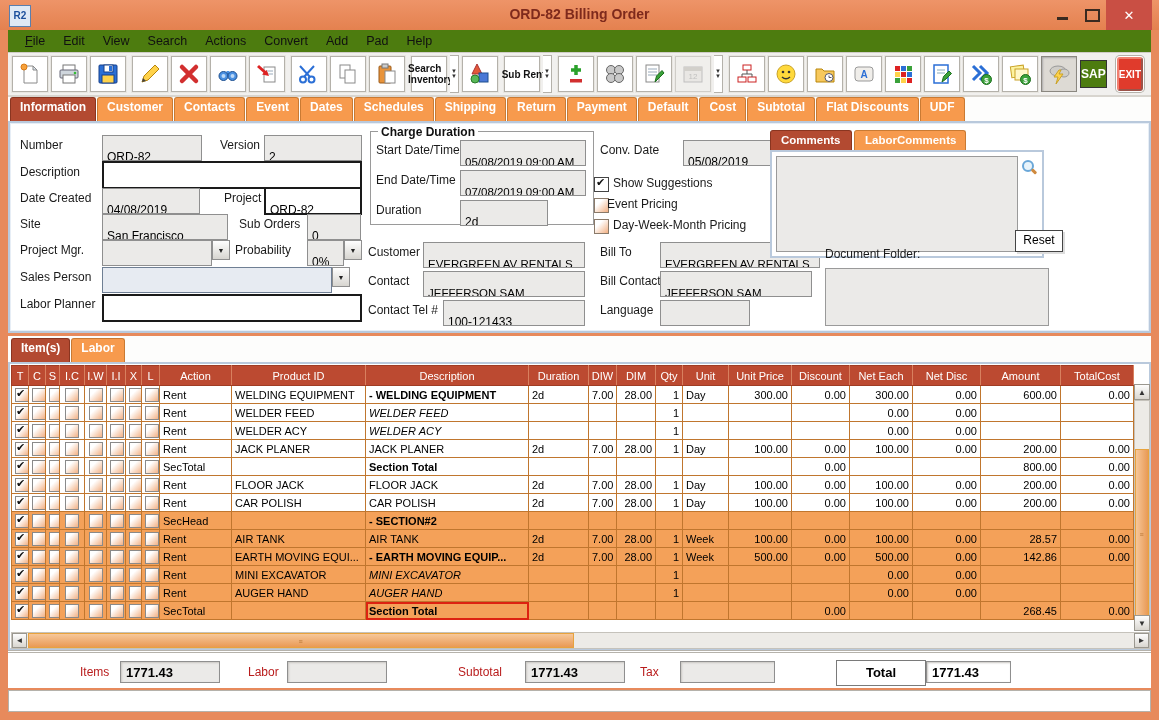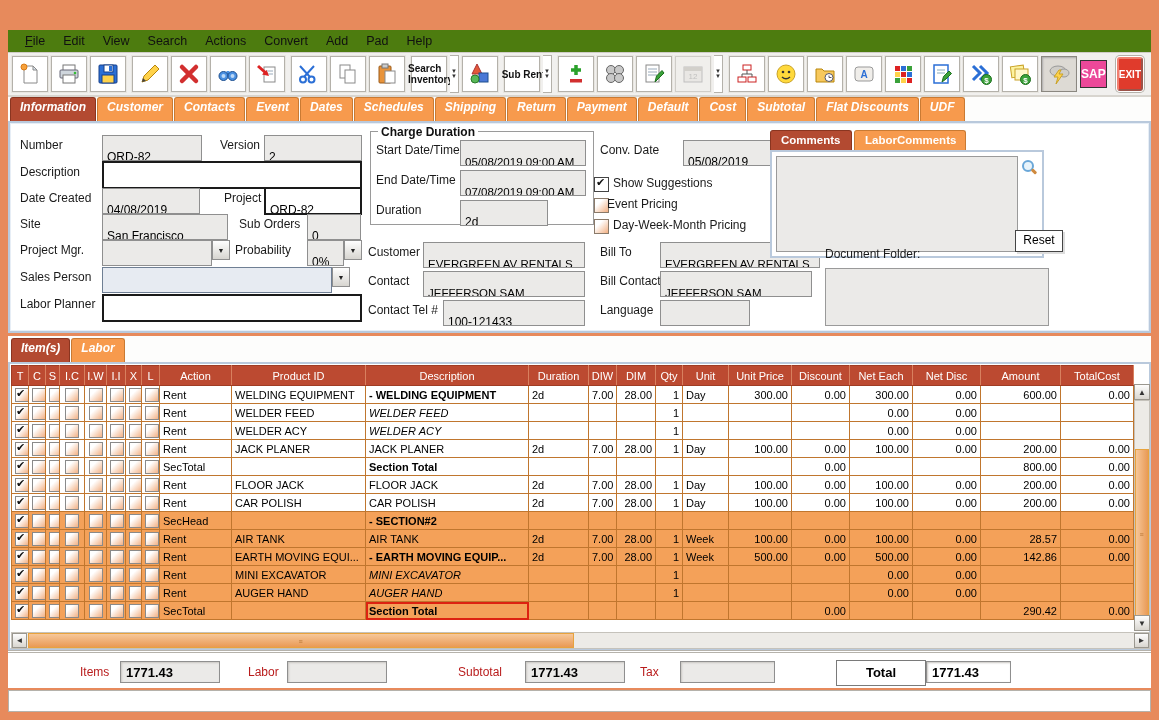--- a/index.html
+++ b/index.html
@@ -22,25 +22,25 @@
   #toolbar{position:absolute;left:8px;top:53px;width:1143px;height:44px;background:#F1F0EE;border-bottom:2px solid #d8d5cf;display:flex;align-items:center;padding:0 4px;box-sizing:border-box;}
   .tbtn{height:36px;min-width:36px;background:#fff;border:1px solid #b4b1aa;box-shadow:0 0 0 1px #e8e6e1;display:flex;align-items:center;justify-content:center;margin-right:3px;box-sizing:border-box;padding:1px;}
   .tbtn.disabled{background:#f0efec;opacity:.55;}
   .tbtn.pressed{background:#dddad4;border:1px solid #8a8780;box-shadow:inset 1px 1px 2px #aaa;}
   .tbtn svg{display:block;}
   .tlabel{font-size:10px;font-weight:bold;color:#111;line-height:11px;margin-left:3px;white-space:nowrap;}
   .ddseg{width:11px;height:36px;background:#fff;border:1px solid #b4b1aa;border-left:none;margin-right:3px;display:flex;align-items:center;justify-content:center;}
   .dd2{width:8px;font-size:6px;line-height:5px;color:#333;word-break:break-all;text-align:center;}
   .tgap{width:7px;}
   .tspacer{flex:1;}
-  #sapbtn{width:36px;height:26px;background:#ec4899;color:#fff;font-weight:bold;font-size:12px;display:flex;align-items:center;justify-content:center;margin-right:10px;border:1px solid #333;}
+  #sapbtn{width:36px;height:26px;background:#4d7c0f;color:#fff;font-weight:bold;font-size:12px;display:flex;align-items:center;justify-content:center;margin-right:10px;border:1px solid #333;}
   #exitbtn{width:38px;height:30px;background:#e03b2c;color:#fff;font-weight:bold;font-size:10px;display:flex;align-items:center;justify-content:center;border:2px outset #f08070;border-radius:3px;margin-right:4px;box-shadow:0 0 0 1px #fff,0 0 0 2px #b4b1aa;}
   
   #tabstrip{position:absolute;left:8px;top:97px;width:1143px;height:24px;background:#fdfdfc;display:flex;align-items:flex-end;padding-left:2px;box-sizing:border-box;}
-  .tab{height:21px;background:#F79A4D;border:1px solid #c97a33;border-bottom:none;border-radius:3px 3px 0 0;color:#fff;font-size:12px;font-weight:bold;padding:2px 9px 0 9px;margin-right:1px;white-space:nowrap;font-style:italic;}
+  .tab{height:21px;background:#F79A4D;border:1px solid #c97a33;border-bottom:none;border-radius:3px 3px 0 0;color:#fff;font-size:12px;font-weight:bold;padding:2px 9px 0 9px;margin-right:1px;white-space:nowrap;}
   .tab.sel{background:#B34A31;border-color:#8a3520;}
   
   #formpanel{position:absolute;left:8px;top:121px;width:1143px;height:212px;background:#fff;border:2px solid #b9c9dc;box-shadow:inset 0 0 0 1px #e7eef6;box-sizing:border-box;}
   .lbl{position:absolute;font-size:12px;color:#1a1a1a;white-space:nowrap;}
   .fld{position:absolute;height:20px;background:#EBEAE8;border:1px solid #8f8f8f;font-size:12px;line-height:19px;padding:12px 4px;color:#000;box-sizing:border-box;overflow:hidden;white-space:nowrap;}
   .fld.white{background:#fff;border:2px solid #1a1a1a;}
   .fld.blue{background:#e7ebf2;border:1px solid #6f7f94;}
   .mag{position:absolute;right:3px;top:3px;width:8px;height:8px;border:2px solid #6aa7d8;border-radius:50%;background:#e8f4fb;}
   .mag::after{content:"";position:absolute;width:6px;height:3px;background:#cf8a3e;right:-5px;bottom:-3px;transform:rotate(45deg);border-radius:1px;}
   .ddbtn{position:absolute;width:18px;height:20px;background:linear-gradient(#fefefe,#d7d5d0);border:1px solid #8f8f8f;text-align:center;font-size:7px;line-height:19px;color:#222;box-sizing:border-box;}
@@ -81,20 +81,33 @@
   .tot-fld{position:absolute;height:22px;background:#EBEAE8;border:1px solid #8f8f8f;box-shadow:inset 1px 1px 2px #c9c7c2;font-size:13px;font-weight:bold;line-height:21px;padding:0 5px;box-sizing:border-box;}
   .tot-fld.white{background:#fff;}
   #totalbox{position:absolute;left:828px;top:7px;width:88px;height:24px;background:#fff;border:1px solid #7a7a7a;font-size:13px;font-weight:bold;text-align:center;line-height:23px;color:#000;}
   #statusbar{position:absolute;left:8px;top:690px;width:1143px;height:22px;background:#fff;border:1px solid #b5b2ab;box-sizing:border-box;}
 </style>
 </head>
 <body>
 
 <div id="win">
 
+  <div id="titlebar">
+    <div id="appicon">R2</div>
+    <div id="title">ORD-82 Billing Order</div>
+    <div class="wbtn" id="btn-min">
+        <span class="bar"></span>
+      </div>
+    <div class="wbtn" id="btn-max">
+        <span class="box"></span>
+      </div>
+    <div class="wbtn" id="btn-close">
+        <span>✕</span>
+      </div>
+  </div>
 
   <div id="menubar">
       <div class="menu-item mn">File</div>
       <div class="menu-item">Edit</div>
       <div class="menu-item">View</div>
       <div class="menu-item">Search</div>
       <div class="menu-item">Actions</div>
       <div class="menu-item">Convert</div>
       <div class="menu-item">Add</div>
       <div class="menu-item">Pad</div>
@@ -777,21 +790,21 @@
             <td class="l b redbox">Section Total</td>
             <td class="l"></td>
             <td class="r"></td>
             <td class="r"></td>
             <td class="r"></td>
             <td class="l"></td>
             <td class="r"></td>
             <td class="r">0.00</td>
             <td class="r"></td>
             <td class="r"></td>
-            <td class="r">290.42</td>
+            <td class="r">268.45</td>
             <td class="r">0.00</td>
           </tr>
         </tbody>
     </table>
 
     <div class="sbtn" style="left:1124px;top:20px;width:16px;height:16px">▲</div>
     <div id="vsb" style="top:36px;height:215px">
       <div id="vthumb">
           <span class="grip">≡</span>
         </div>

